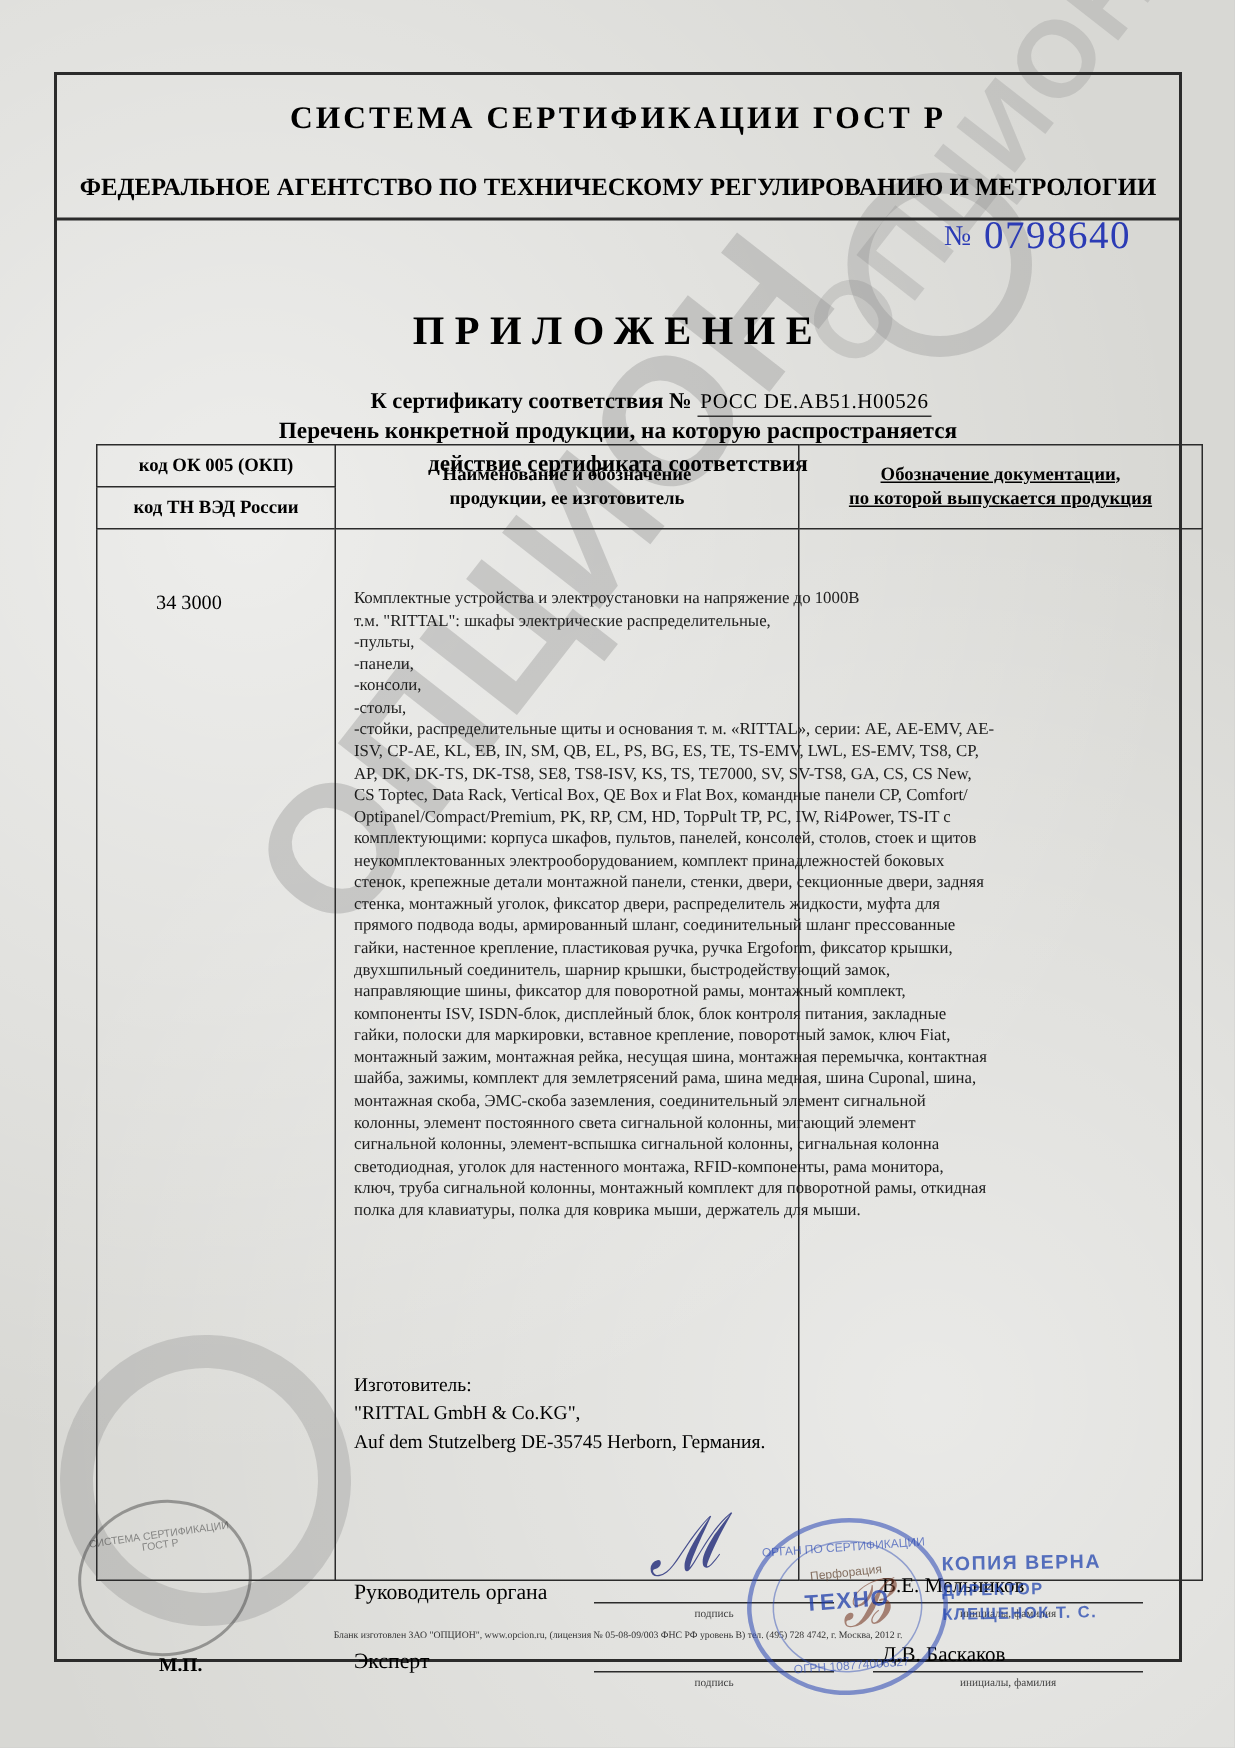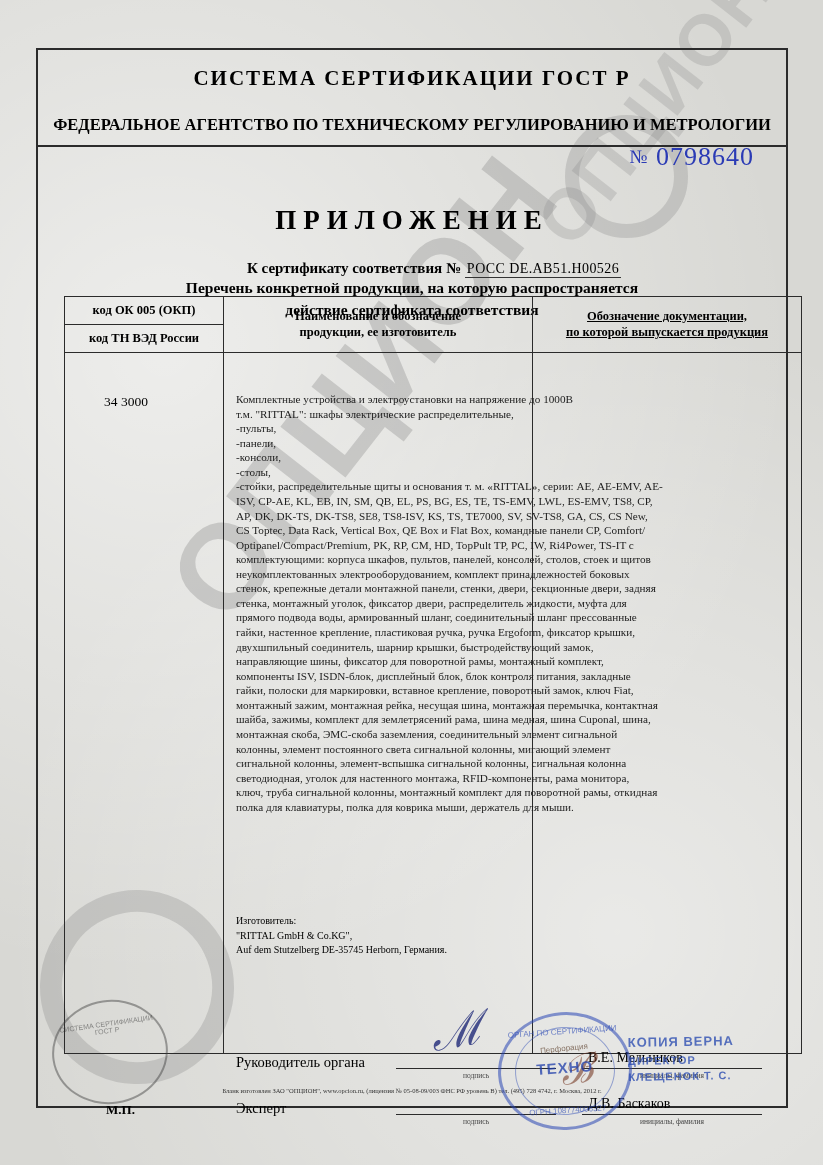--- a/index.html
+++ b/index.html
@@ -146,21 +146,21 @@
   .prodtext{
     position:absolute;left:172px;top:2px;width:520px;
     font-size:11.2px;
     line-height:1.30;
     text-align:justify;
     color:#1d1d1d;
   }
   .prodtext .ln{display:block;}
   .maker{
     position:absolute;left:172px;top:524px;
-    font-size:10px;
+    font-size:13px;
     line-height:1.45;
   }
   .sign{
     position:absolute;left:172px;top:660px;width:540px;
     font-size:14.5px;
   }
   .sigrow{
     position:relative;
     height:46px;
   }

